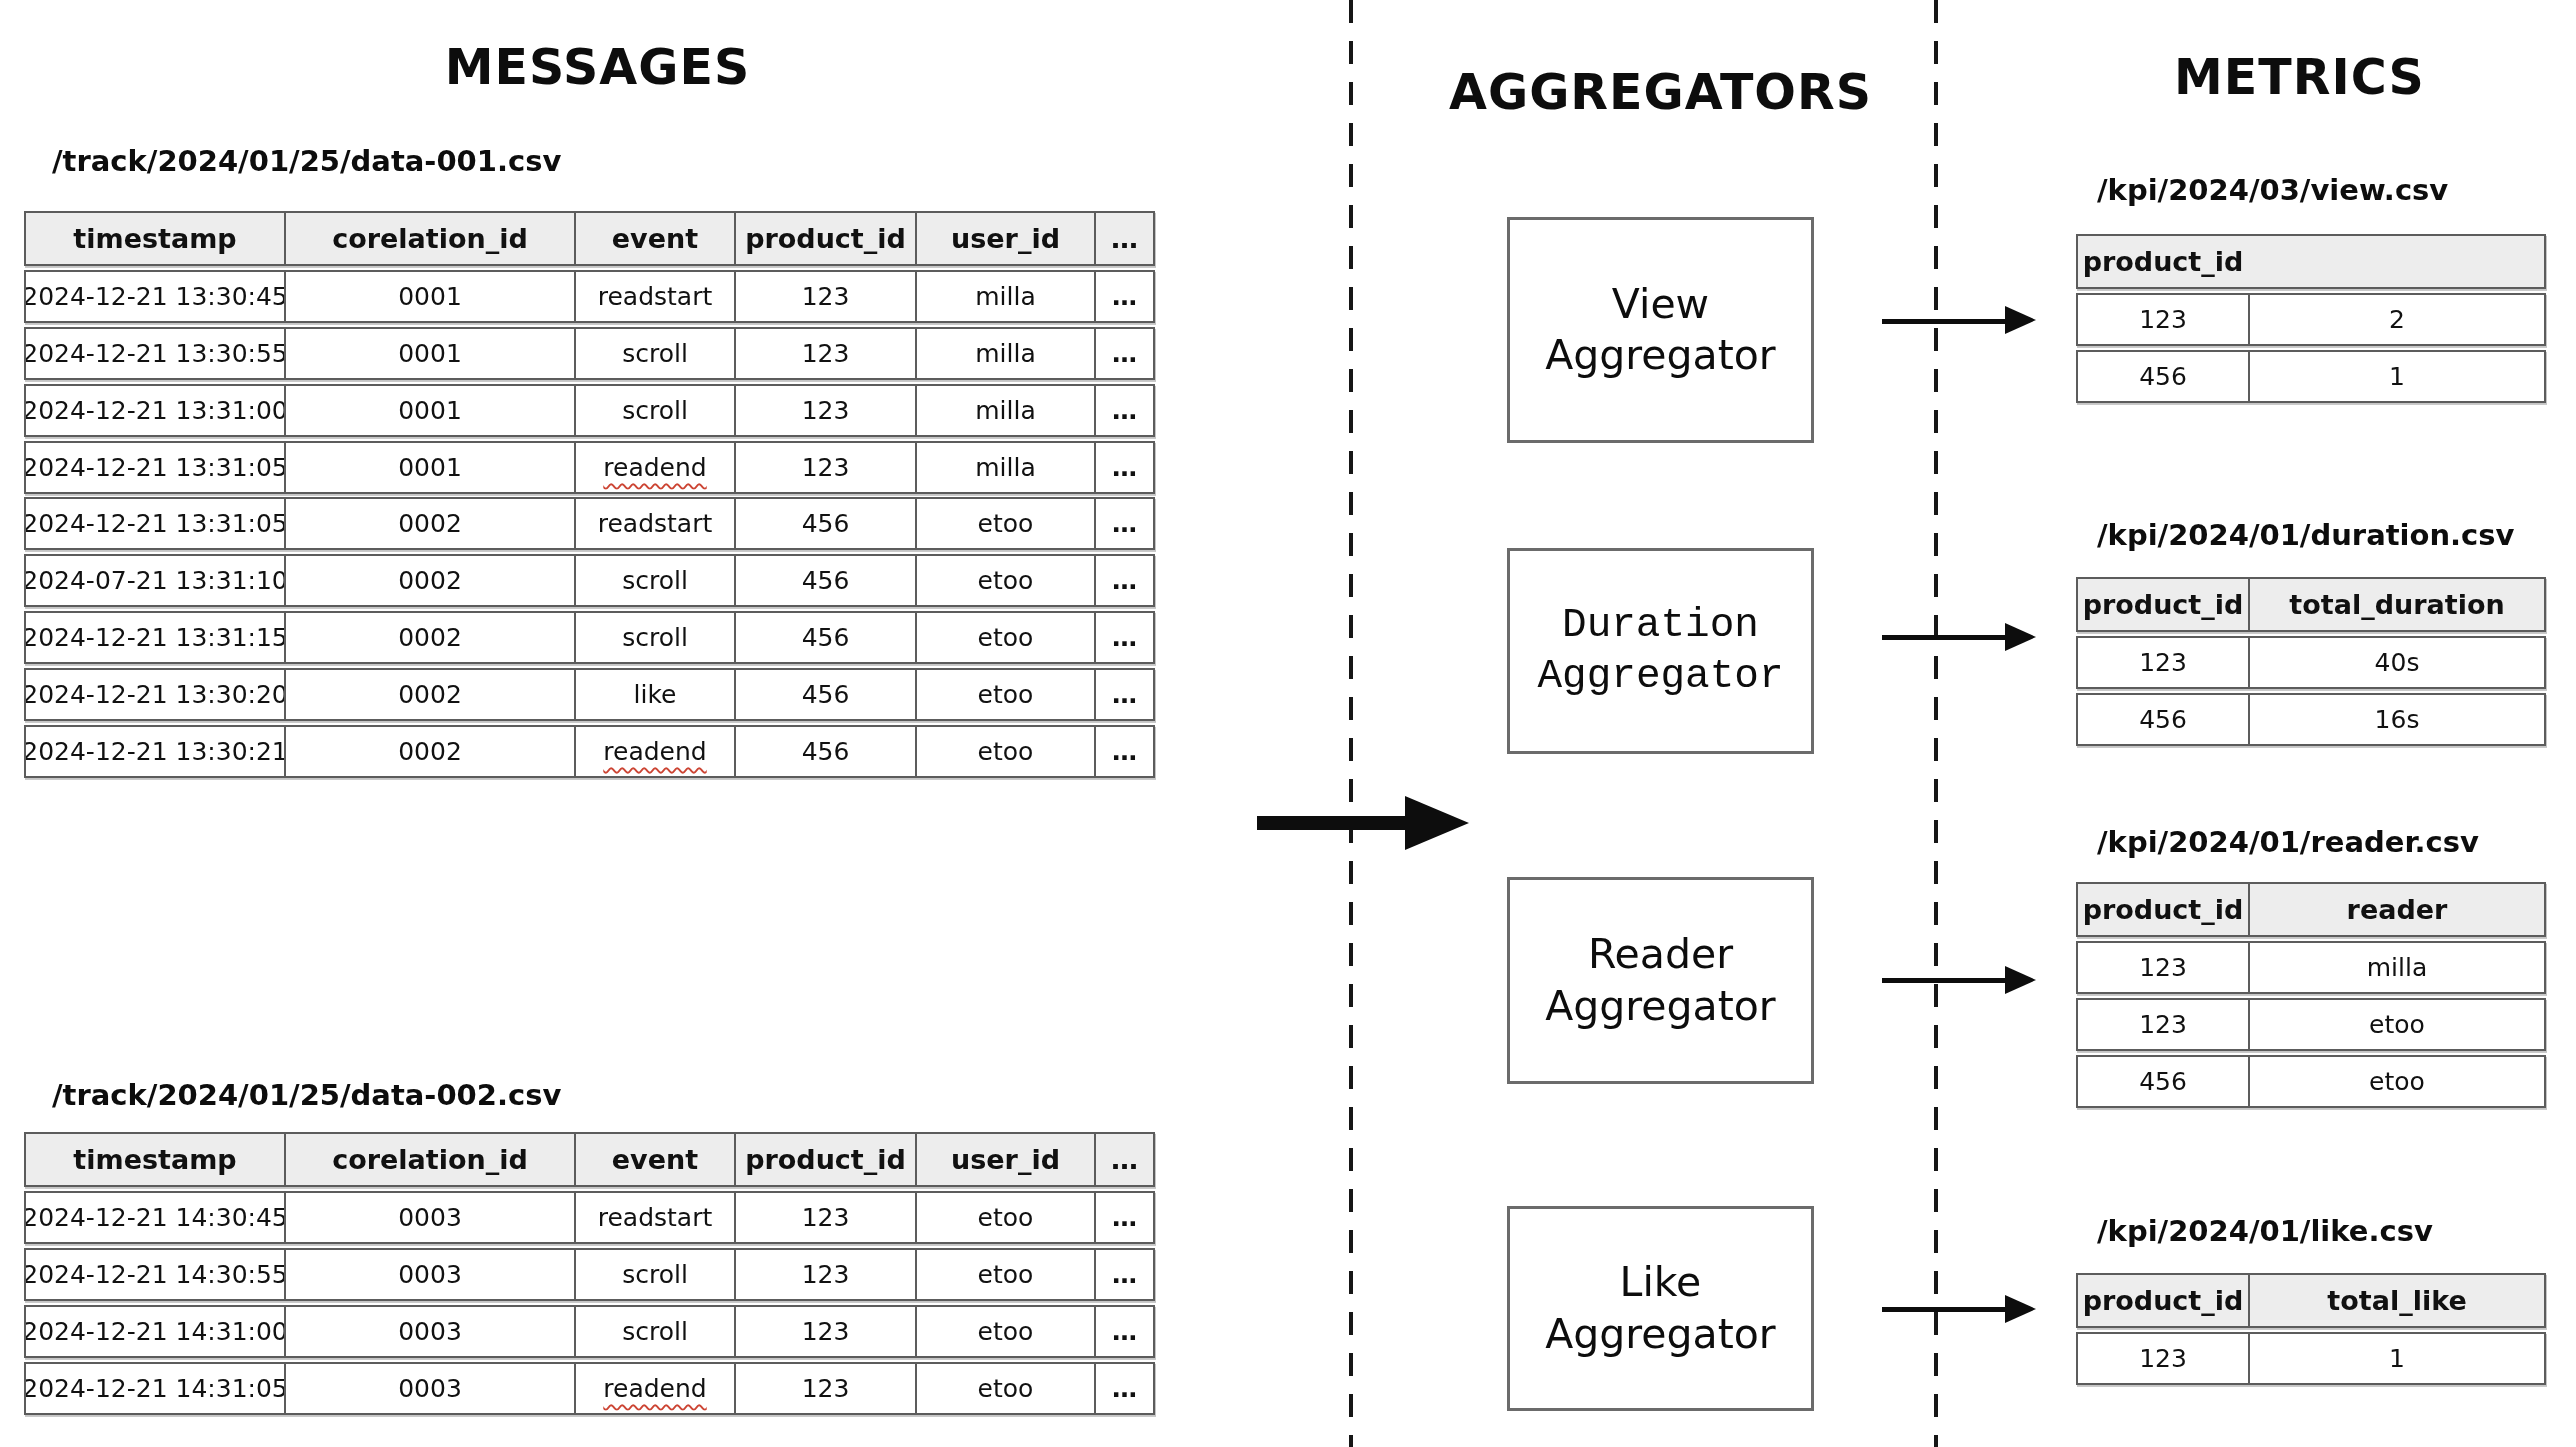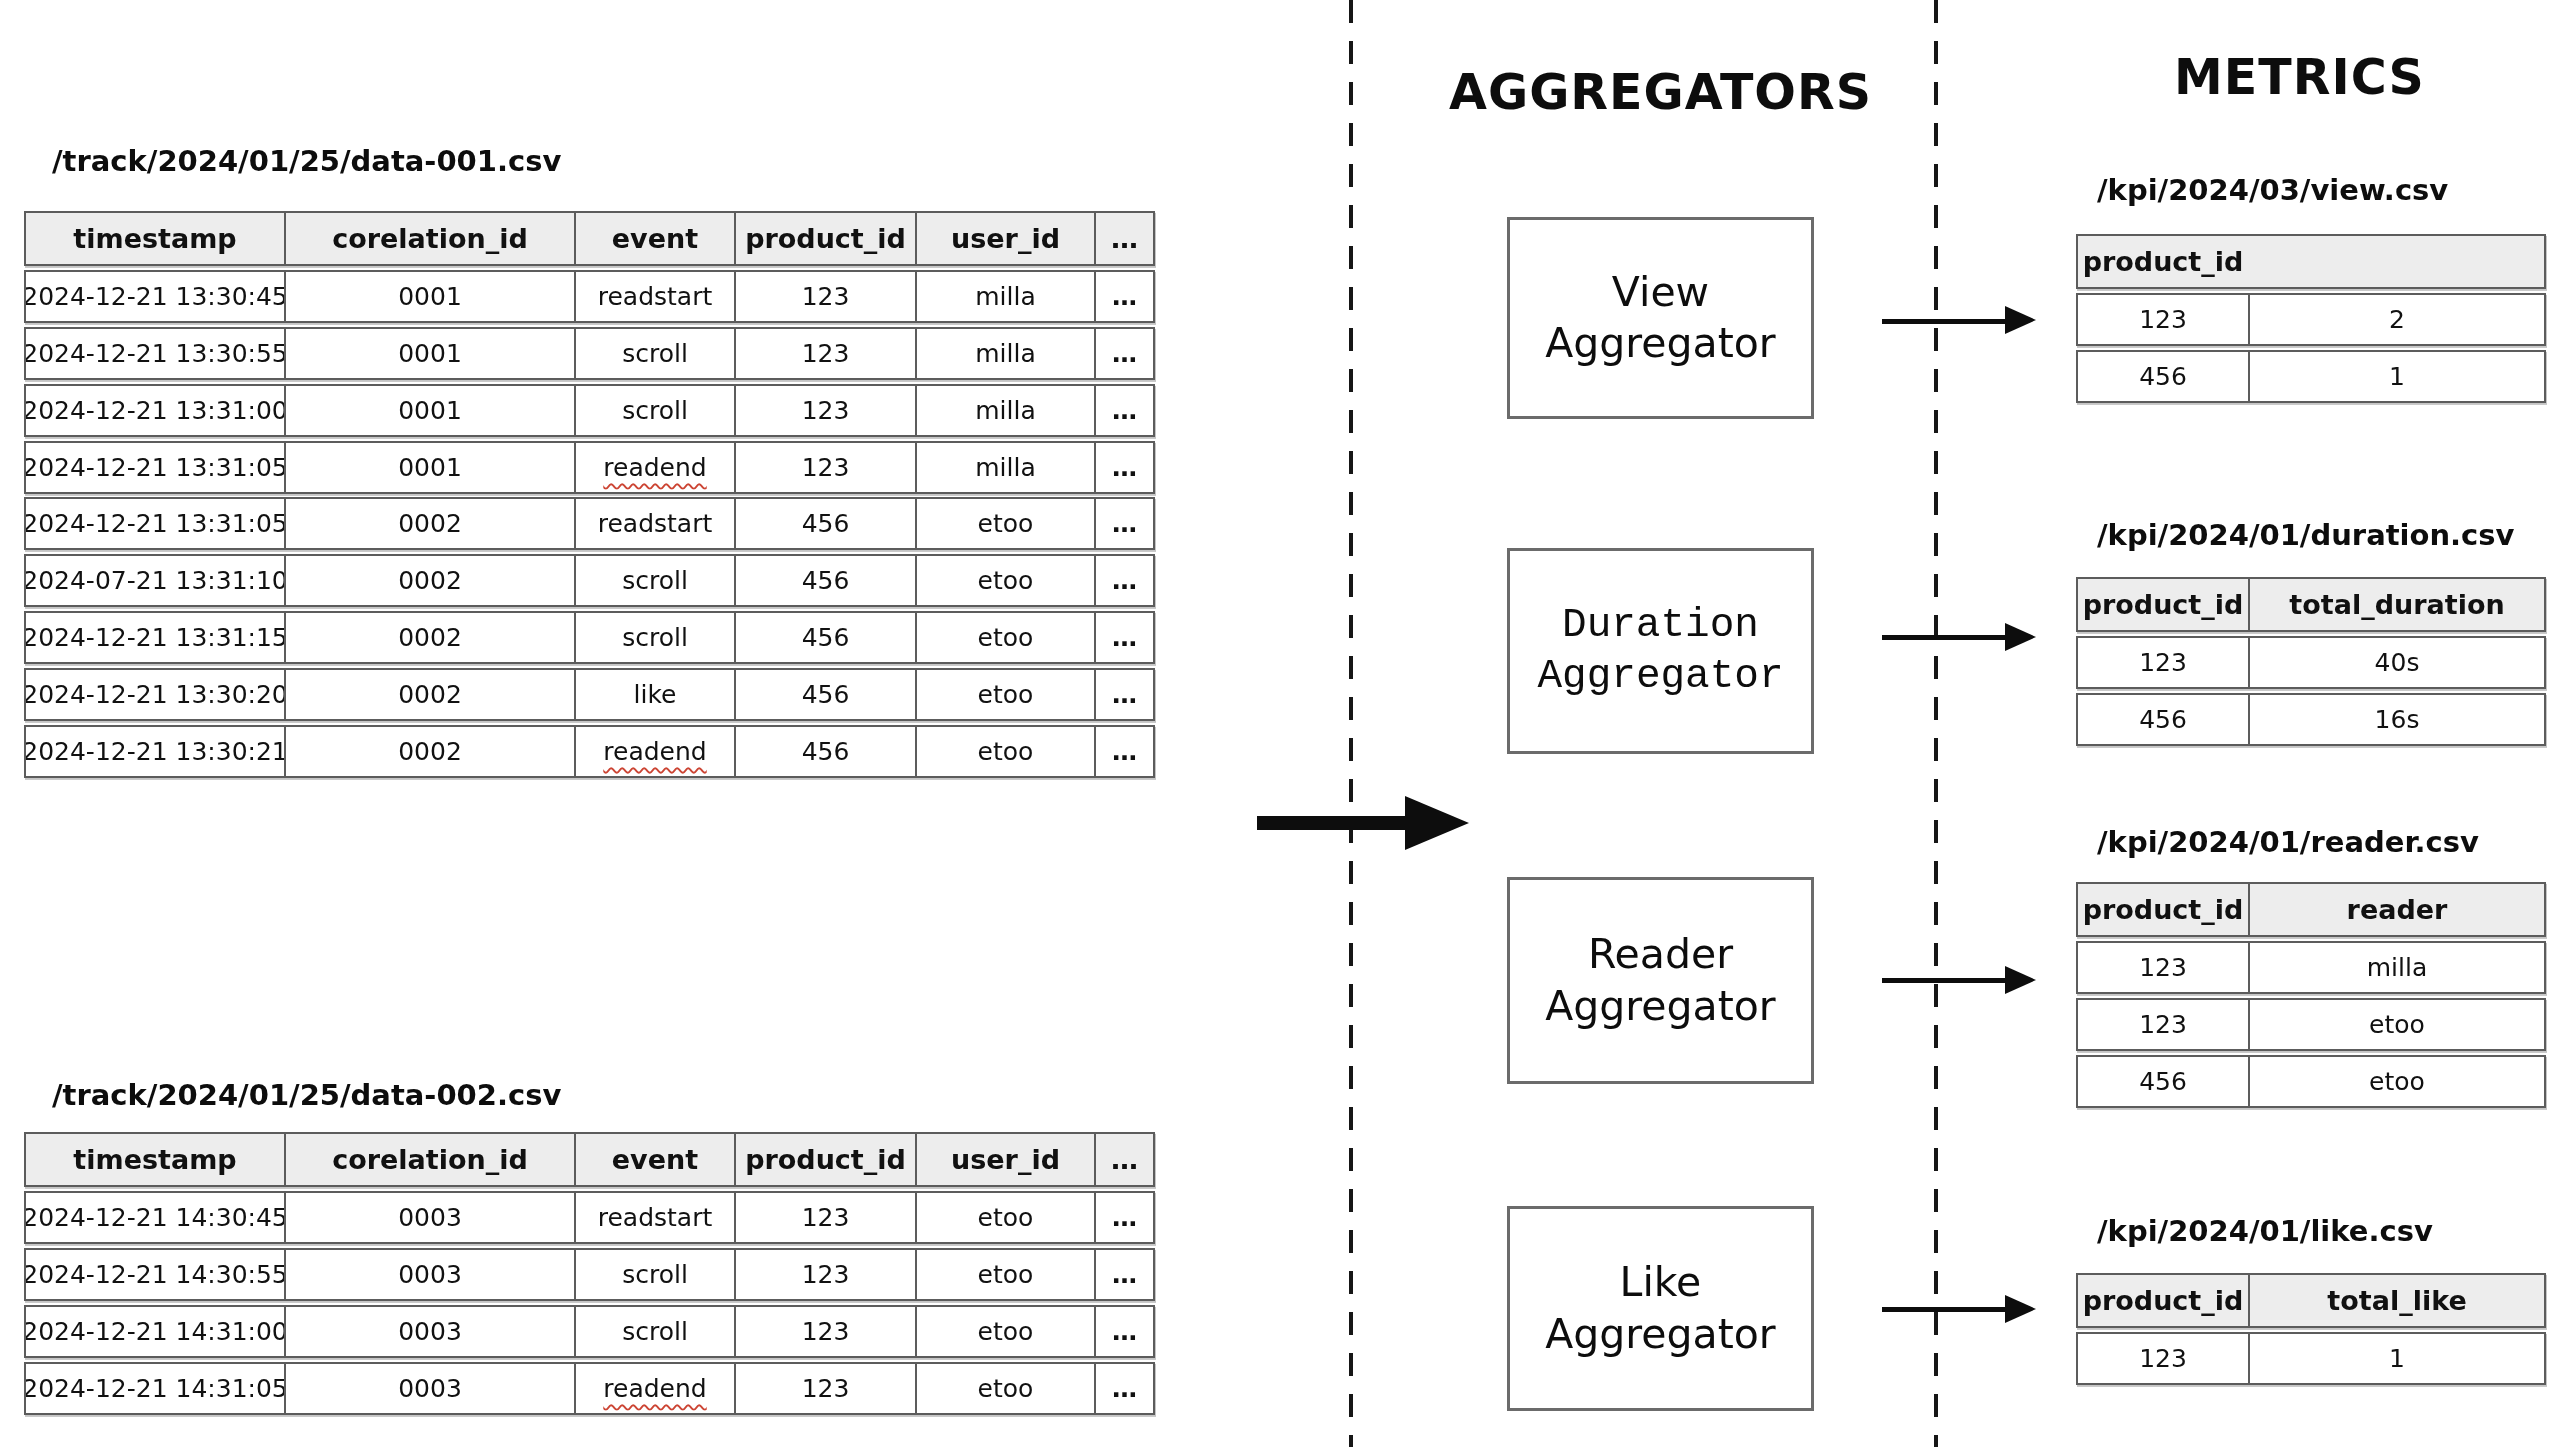--- a/index.html
+++ b/index.html
@@ -49,20 +49,21 @@
     background:repeating-linear-gradient(180deg,#161616 0 23.4px,transparent 23.4px 41px);
   }
   .shaft{position:absolute;background:#0d0d0d;}
   .head{position:absolute;width:0;height:0;}
 </style>
 </head>
 <body>
 
 <div id="stage">
 
+  <div class="title" style="left:305px;top:39px;">MESSAGES</div>
 
   <div class="path" style="left:52px;top:144px;">/track/2024/01/25/data-001.csv</div>
   <div class="sheet main" style="left:24px;top:211px;">
       <div class="row header">
         <div class="cell c0">timestamp</div>
         <div class="cell c1">corelation_id</div>
         <div class="cell c2">event</div>
         <div class="cell c3">product_id</div>
         <div class="cell c4">user_id</div>
         <div class="cell c5">…</div>
@@ -194,21 +195,21 @@
   <div class="vdash" style="left:1349px;"></div>
   <div class="vdash" style="left:1934px;"></div>
 
   <div>
     <div class="shaft" style="left:1257px;top:816px;width:152px;height:13.6px;"></div>
     <div class="head" style="left:1405px;top:796px;border-top:27px solid transparent;border-bottom:27px solid transparent;border-left:64px solid #0d0d0d;"></div>
   </div>
 
   <div class="title" style="left:1368px;top:64px;">AGGREGATORS</div>
 
-  <div class="agg-box" style="top:217px;height:202px;">View
+  <div class="agg-box" style="top:217px;height:226px;">View
 Aggregator</div>
   <div class="agg-box" style="top:548px;height:206px;font-family:Liberation Mono, monospace;">Duration
 Aggregator</div>
   <div class="agg-box" style="top:877px;height:207px;">Reader
 Aggregator</div>
   <div class="agg-box" style="top:1206px;height:205px;">Like
 Aggregator</div>
 
   <div>
     <div class="shaft" style="left:1882px;top:319px;width:127px;height:4.9px;"></div>

